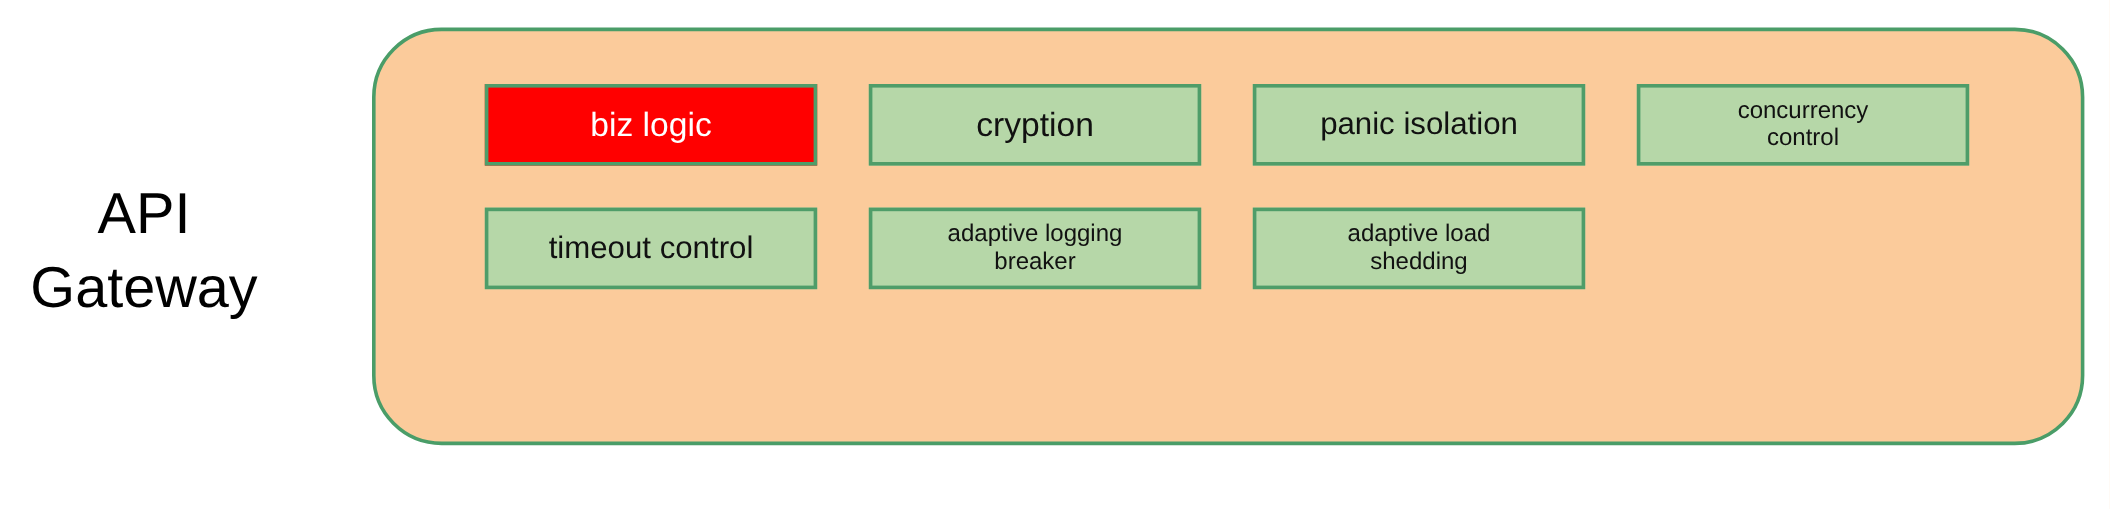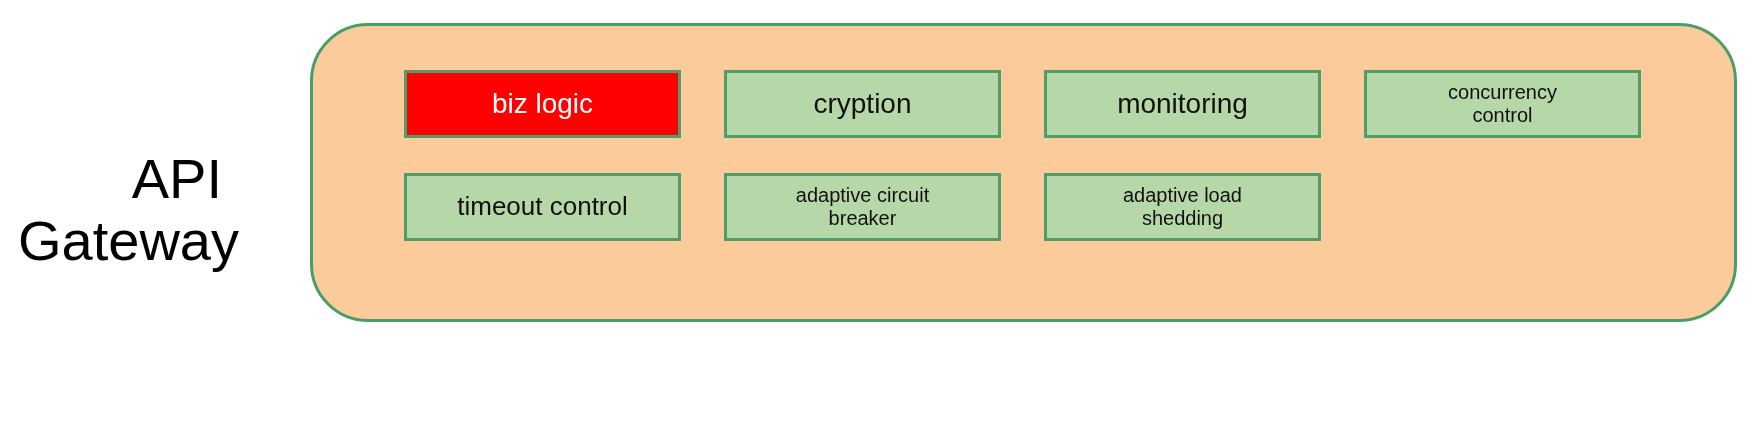--- a/index.html
+++ b/index.html
@@ -13,31 +13,31 @@
     width: 1758px;
     height: 436px;
     overflow: hidden;
     background: var(--page-bg, #ffffff);
   }
   .gateway-label {
     position: absolute;
     left: 18px;
     top: 148px;
     width: 204px;
-    text-align: right;
-    font-size: 56px;
+    text-align: center;
+    font-size: 48px;
     line-height: 62px;
     color: var(--label-text, #000000);
   }
   .gateway-container {
     position: absolute;
     left: 310px;
     top: 23px;
     width: 1427px;
-    height: 299px;
+    height: 348px;
     box-sizing: border-box;
     background: var(--container-fill, #fbcb9b);
     border: 3px solid var(--container-border, #4a9d68);
     border-radius: 58px;
     display: grid;
     grid-template-columns: repeat(4, 277px);
     grid-template-rows: repeat(3, 68px);
     column-gap: 43px;
     row-gap: 35px;
     padding: 44px 96px 67px 91px;
@@ -73,24 +73,24 @@
 
   <div class="gateway-label">
     <div>API</div>
     <div>Gateway</div>
   </div>
 
   <div class="gateway-container">
     <div class="module highlight">biz logic</div>
     <div class="module">cryption</div>
 
-    <div class="module">monitoring</div>
+    <div class="module small">panic isolation</div>
     <div class="module twoline">concurrency
 control</div>
 
     <div class="module small">timeout control</div>
-    <div class="module twoline">adaptive circuit
+    <div class="module twoline">adaptive logging
 breaker</div>
     <div class="module twoline">adaptive load
 shedding</div>
   </div>
 
 </div>
 
 </body></html>

